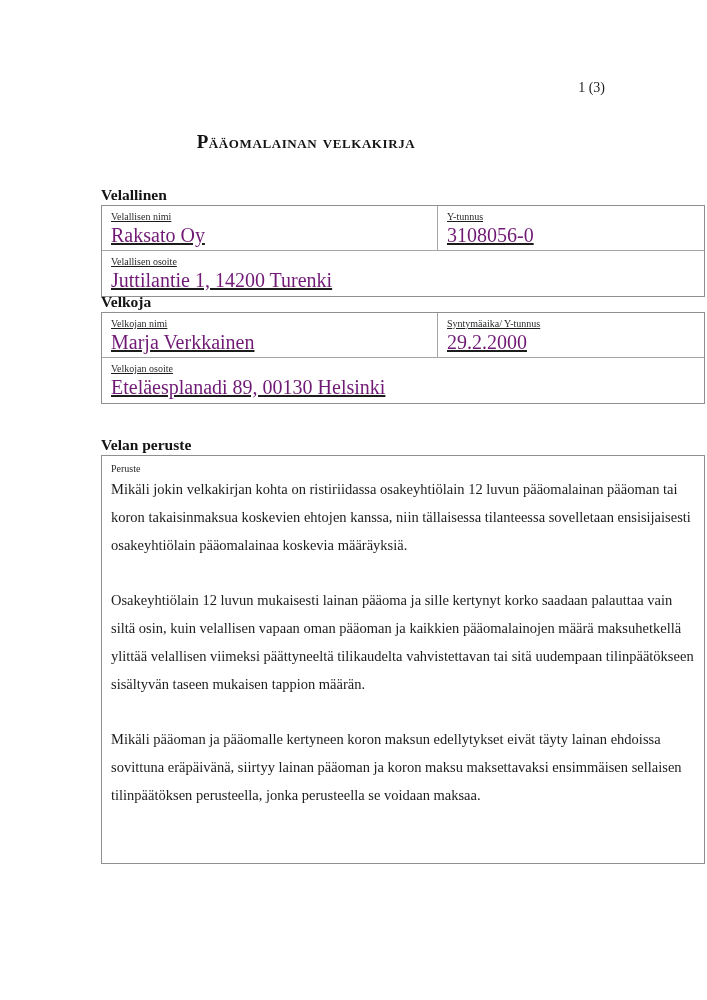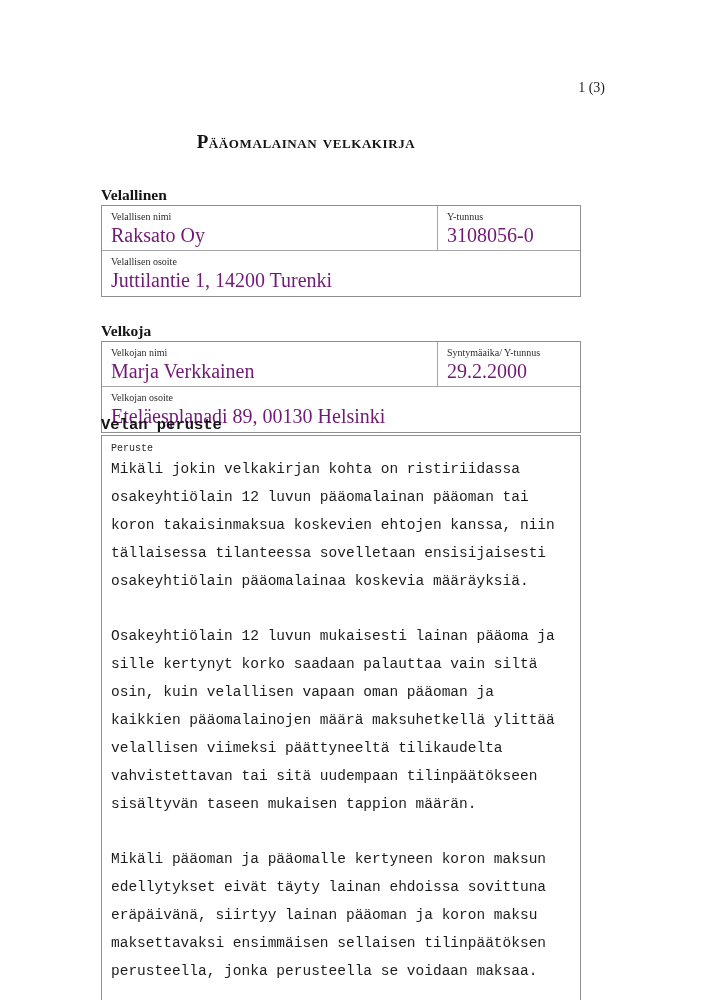--- a/index.html
+++ b/index.html
@@ -29,38 +29,38 @@
     text-align: center;
     font-size: 19px;
     font-weight: bold;
     font-variant: small-caps;
     letter-spacing: 0.6px;
     color: #141414;
   }
   .section {
     position: absolute;
     left: 101px;
-    width: 480px;
+    width: 604px;
   }
   .section-heading {
     font-size: 15.5px;
     font-weight: bold;
     color: #141414;
     line-height: 18px;
     margin-bottom: 1px;
   }
   .form-table {
     border: 1px solid #8f8f8f;
     background: #ffffff;
   }
   .form-row { display: flex; }
   .form-row + .form-row { border-top: 1px solid #a5a5a5; }
   .form-row.r1 { height: 44px; }
   .form-row.r2 { height: 46px; }
-  .cell { padding: 4px 20px 4px 9px; }
+  .cell { padding: 4px 20px 4px 9px; text-decoration: underline; }
   .cell.left {
     width: 336px;
     flex: none;
     border-right: 1px solid #a5a5a5;
   }
   .cell.right { flex: 1; }
   .cell.full { flex: 1; }
   .cell-label {
     font-size: 10px;
     color: #2a2a2a;
@@ -115,21 +115,21 @@
       </div>
       <div class="form-row r2">
         <div class="cell full">
           <div class="cell-label">Velallisen osoite</div>
           <div class="cell-value">Juttilantie 1, 14200 Turenki</div>
         </div>
       </div>
     </div>
   </div>
 
-  <div class="section" style="top:322px;">
+  <div class="section" style="top:293px;">
     <div class="section-heading">Velkoja</div>
     <div class="form-table">
       <div class="form-row r1">
         <div class="cell left">
           <div class="cell-label">Velkojan nimi</div>
           <div class="cell-value">Marja Verkkainen</div>
         </div>
         <div class="cell right">
           <div class="cell-label">Syntymäaika/ Y-tunnus</div>
           <div class="cell-value">29.2.2000</div>
@@ -137,21 +137,21 @@
       </div>
       <div class="form-row r2">
         <div class="cell full">
           <div class="cell-label">Velkojan osoite</div>
           <div class="cell-value">Eteläesplanadi 89, 00130 Helsinki</div>
         </div>
       </div>
     </div>
   </div>
 
-  <div class="section" style="top:416px;font-family:Liberation Mono, monospace;">
+  <div class="section" style="top:436px;">
     <div class="section-heading">Velan peruste</div>
     <div class="basis-box">
       <div class="basis-label">Peruste</div>
       <p>Mikäli jokin velkakirjan kohta on ristiriidassa osakeyhtiölain 12 luvun pääomalainan pääoman tai koron takaisinmaksua koskevien ehtojen kanssa, niin tällaisessa tilanteessa sovelletaan ensisijaisesti osakeyhtiölain pääomalainaa koskevia määräyksiä.</p>
       <p>Osakeyhtiölain 12 luvun mukaisesti lainan pääoma ja sille kertynyt korko saadaan palauttaa vain siltä osin, kuin velallisen vapaan oman pääoman ja kaikkien pääomalainojen määrä maksuhetkellä ylittää velallisen viimeksi päättyneeltä tilikaudelta vahvistettavan tai sitä uudempaan tilinpäätökseen sisältyvän taseen mukaisen tappion määrän.</p>
       <p>Mikäli pääoman ja pääomalle kertyneen koron maksun edellytykset eivät täyty lainan ehdoissa sovittuna eräpäivänä, siirtyy lainan pääoman ja koron maksu maksettavaksi ensimmäisen sellaisen tilinpäätöksen perusteella, jonka perusteella se voidaan maksaa.</p>
     </div>
   </div>
 
 </div>

